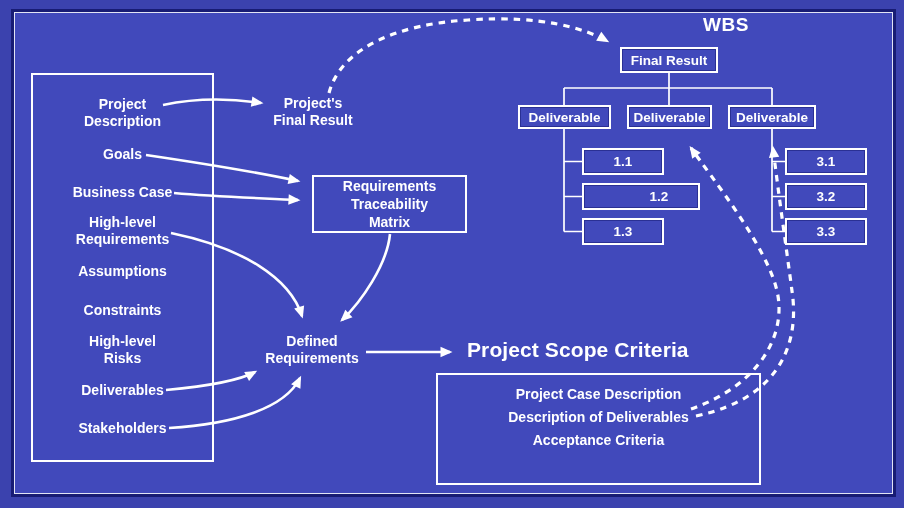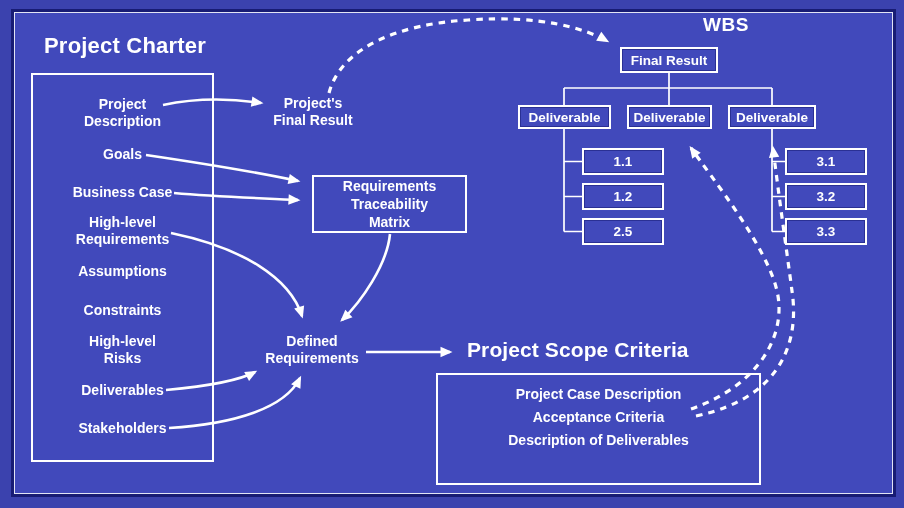--- a/index.html
+++ b/index.html
@@ -44,35 +44,34 @@
     padding-top:8px;box-sizing:content-box;}
   .scope-item{position:static;display:block;width:100%;text-align:center;line-height:23px;font-size:14px;}
 
   .node{position:absolute;border:2px solid #fff;display:flex;align-items:center;justify-content:center;
     font-size:13.5px;box-shadow:inset 0 0 0 1px rgba(24,28,116,.55);}
   .fr-node{left:620px;top:47px;width:94px;height:22px;}
   .d1{left:518px;top:105px;width:89px;height:20px;}
   .d2{left:627px;top:105px;width:81px;height:20px;}
   .d3{left:728px;top:105px;width:84px;height:20px;}
   .sub{width:78px;height:23px;}
-  .s11{left:582px;top:148px;} .s12{left:582px;top:183px;} .s13{left:582px;top:218px;}
+  .s11{left:582px;top:148px;} .s12{left:582px;top:183px;padding-left:36px;} .s13{left:582px;top:218px;}
   .s31{left:785px;top:148px;} .s32{left:785px;top:183px;} .s33{left:785px;top:218px;}
 
   svg.overlay{position:absolute;left:0;top:0;z-index:5;pointer-events:none;}
   .solid{stroke:#fff;stroke-width:2.6;fill:none;}
   .thin{stroke:#fff;stroke-width:1.7;fill:none;}
   .dashed{stroke:#fff;stroke-width:3.2;fill:none;stroke-dasharray:6.5 6;}
 </style>
 </head>
 <body>
 
 <div class="stage">
   <div class="frame"></div>
 
-  <div class="title-pc">Project Charter</div>
   <div class="title-wbs">WBS</div>
   <div class="title-pss">Project Scope Criteria</div>
 
   <div class="charter-box"></div>
   <div class="lbl ci ci-0">Project
 Description</div>
   <div class="lbl ci ci-1">Goals</div>
   <div class="lbl ci ci-2">Business Case</div>
   <div class="lbl ci ci-3">High-level
 Requirements</div>
@@ -92,29 +91,29 @@
   </div>
   <div class="lbl dreq">Defined
 Requirements</div>
 
   <div class="node fr-node">Final Result</div>
   <div class="node d1">Deliverable</div>
   <div class="node d2">Deliverable</div>
   <div class="node d3">Deliverable</div>
   <div class="node sub s11">1.1</div>
   <div class="node sub s12">1.2</div>
-  <div class="node sub s13">2.5</div>
+  <div class="node sub s13">1.3</div>
   <div class="node sub s31">3.1</div>
   <div class="node sub s32">3.2</div>
   <div class="node sub s33">3.3</div>
 
   <div class="scope-box">
     <span class="scope-item">Project Case Description</span>
+    <span class="scope-item">Description of Deliverables</span>
     <span class="scope-item">Acceptance Criteria</span>
-    <span class="scope-item">Description of Deliverables</span>
   </div>
 
   <svg class="overlay" width="904" height="508" viewBox="0 0 904 508">
     <defs>
       <marker id="ah" markerUnits="userSpaceOnUse" markerWidth="14" markerHeight="12" refX="10" refY="6" orient="auto">
         <path d="M0.5,0.8 L12.5,6 L0.5,11.2 Z" fill="#fff"></path>
       </marker>
     </defs>
 
     <path class="thin" d="M669 73 V88 M564 88 H772 M564 88 V105 M669 88 V105 M772 88 V105"></path>

